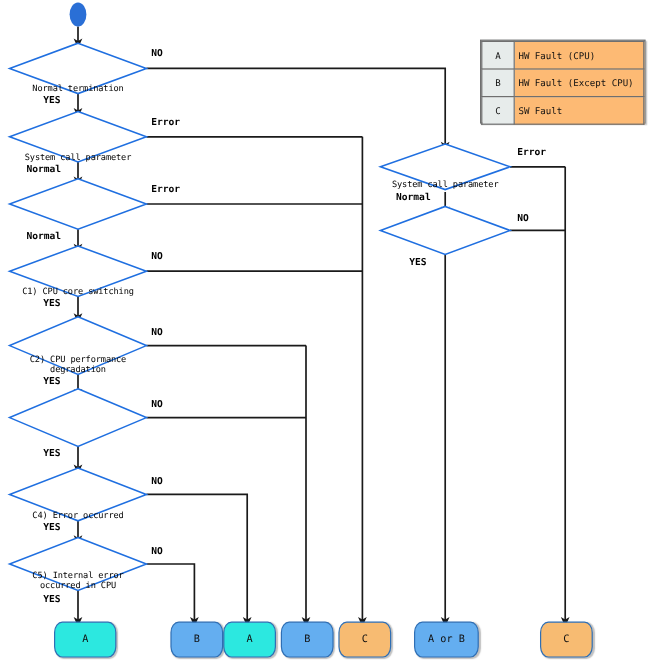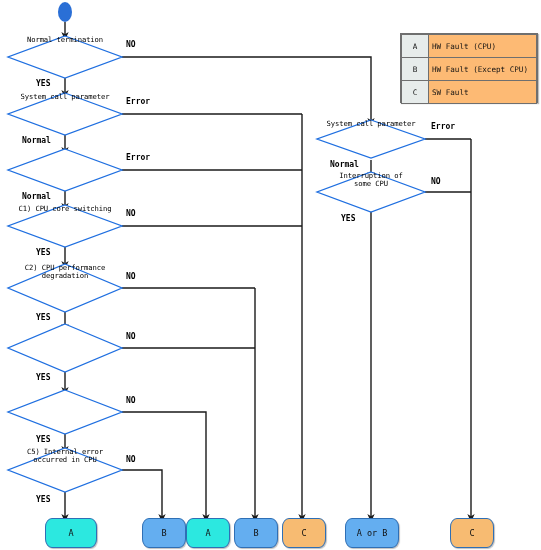--- a/index.html
+++ b/index.html
@@ -3,21 +3,21 @@
 <meta charset="utf-8">
 <style>
   html,body{margin:0;padding:0;background:#ffffff;}
   body{font-family:"DejaVu Sans Mono","Liberation Mono",monospace;}
   #canvas{position:relative;width:541px;height:550px;background:#ffffff;overflow:hidden;}
   svg#wires{position:absolute;left:0;top:0;width:541px;height:550px;}
 
   .node{position:absolute;}
 
   
-  .diamond{position:absolute;display:flex;align-items:flex-start;justify-content:center;}
+  .diamond{position:absolute;display:flex;align-items:flex-end;justify-content:center;}
   .diamond .dlabel{
     position:relative;z-index:3;text-align:center;line-height:1.12;
     font-size:7.2px;color:#000;letter-spacing:-0.1px;white-space:pre-line;
     font-family:"DejaVu Sans Mono","Liberation Mono",monospace;
   }
 
   
   .elabel{position:absolute;font-size:8px;font-weight:bold;color:#000;
     font-family:"DejaVu Sans Mono","Liberation Mono",monospace;white-space:nowrap;z-index:5;}
 
@@ -122,30 +122,29 @@
   <div class="diamond" style="left:8px;top:93px;width:114px;height:42px;">
     <div class="dlabel">System call parameter</div>
   </div>
   <div class="diamond" style="left:8px;top:205px;width:114px;height:42px;">
     <div class="dlabel">C1) CPU core switching</div>
   </div>
   <div class="diamond" style="left:8px;top:264px;width:114px;height:48px;">
     <div class="dlabel">C2) CPU performance
 degradation</div>
   </div>
+  <div class="diamond" style="left:8px;top:390px;width:114px;height:44px;">
+    <div class="dlabel">C4) Error occurred</div>
+  </div>
   <div class="diamond" style="left:8px;top:448px;width:114px;height:44px;">
     <div class="dlabel">C5) Internal error
 occurred in CPU</div>
   </div>
   <div class="diamond" style="left:317px;top:120px;width:108px;height:38px;">
     <div class="dlabel">System call parameter</div>
-  </div>
-  <div class="diamond" style="left:317px;top:172px;width:108px;height:40px;">
-    <div class="dlabel">Interruption of
-some CPU</div>
   </div>
 
   <div class="elabel" style="left:126px;top:40px;">NO</div>
   <div class="elabel" style="left:36px;top:79px;">YES</div>
   <div class="elabel" style="left:126px;top:97px;">Error</div>
   <div class="elabel" style="left:22px;top:136px;">Normal</div>
   <div class="elabel" style="left:126px;top:153px;">Error</div>
   <div class="elabel" style="left:22px;top:192px;">Normal</div>
   <div class="elabel" style="left:126px;top:209px;">NO</div>
   <div class="elabel" style="left:36px;top:248px;">YES</div>

